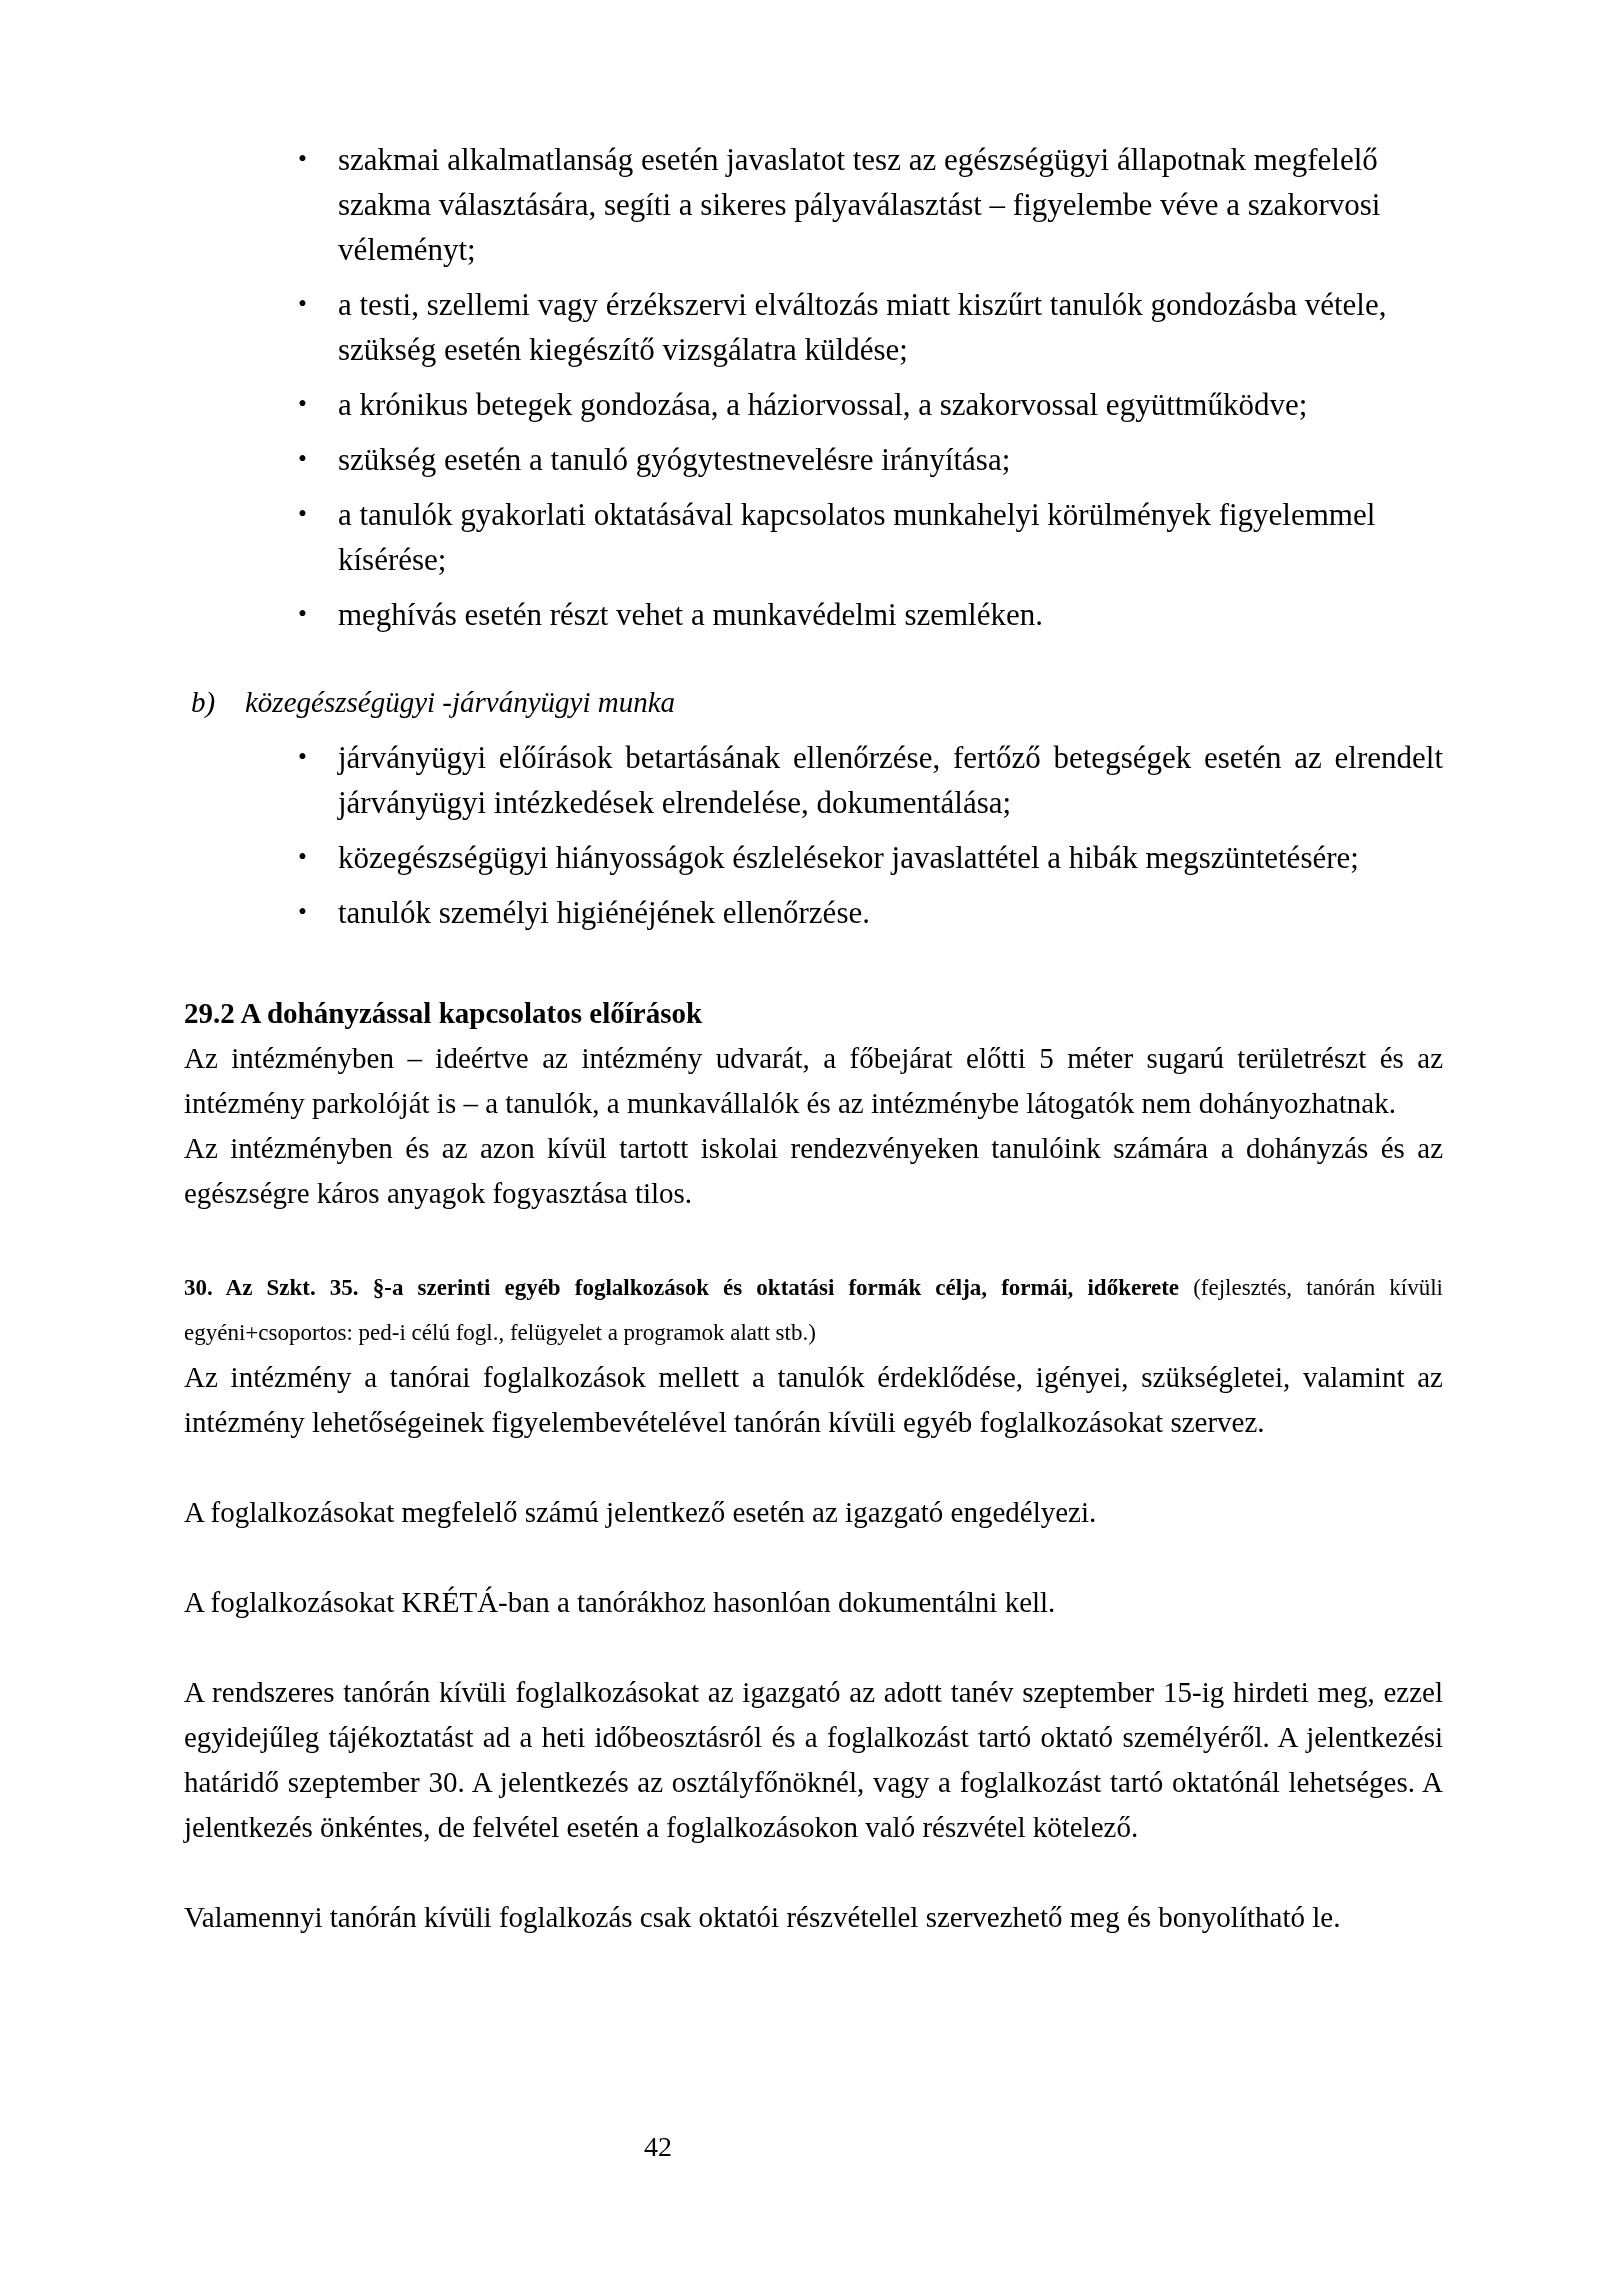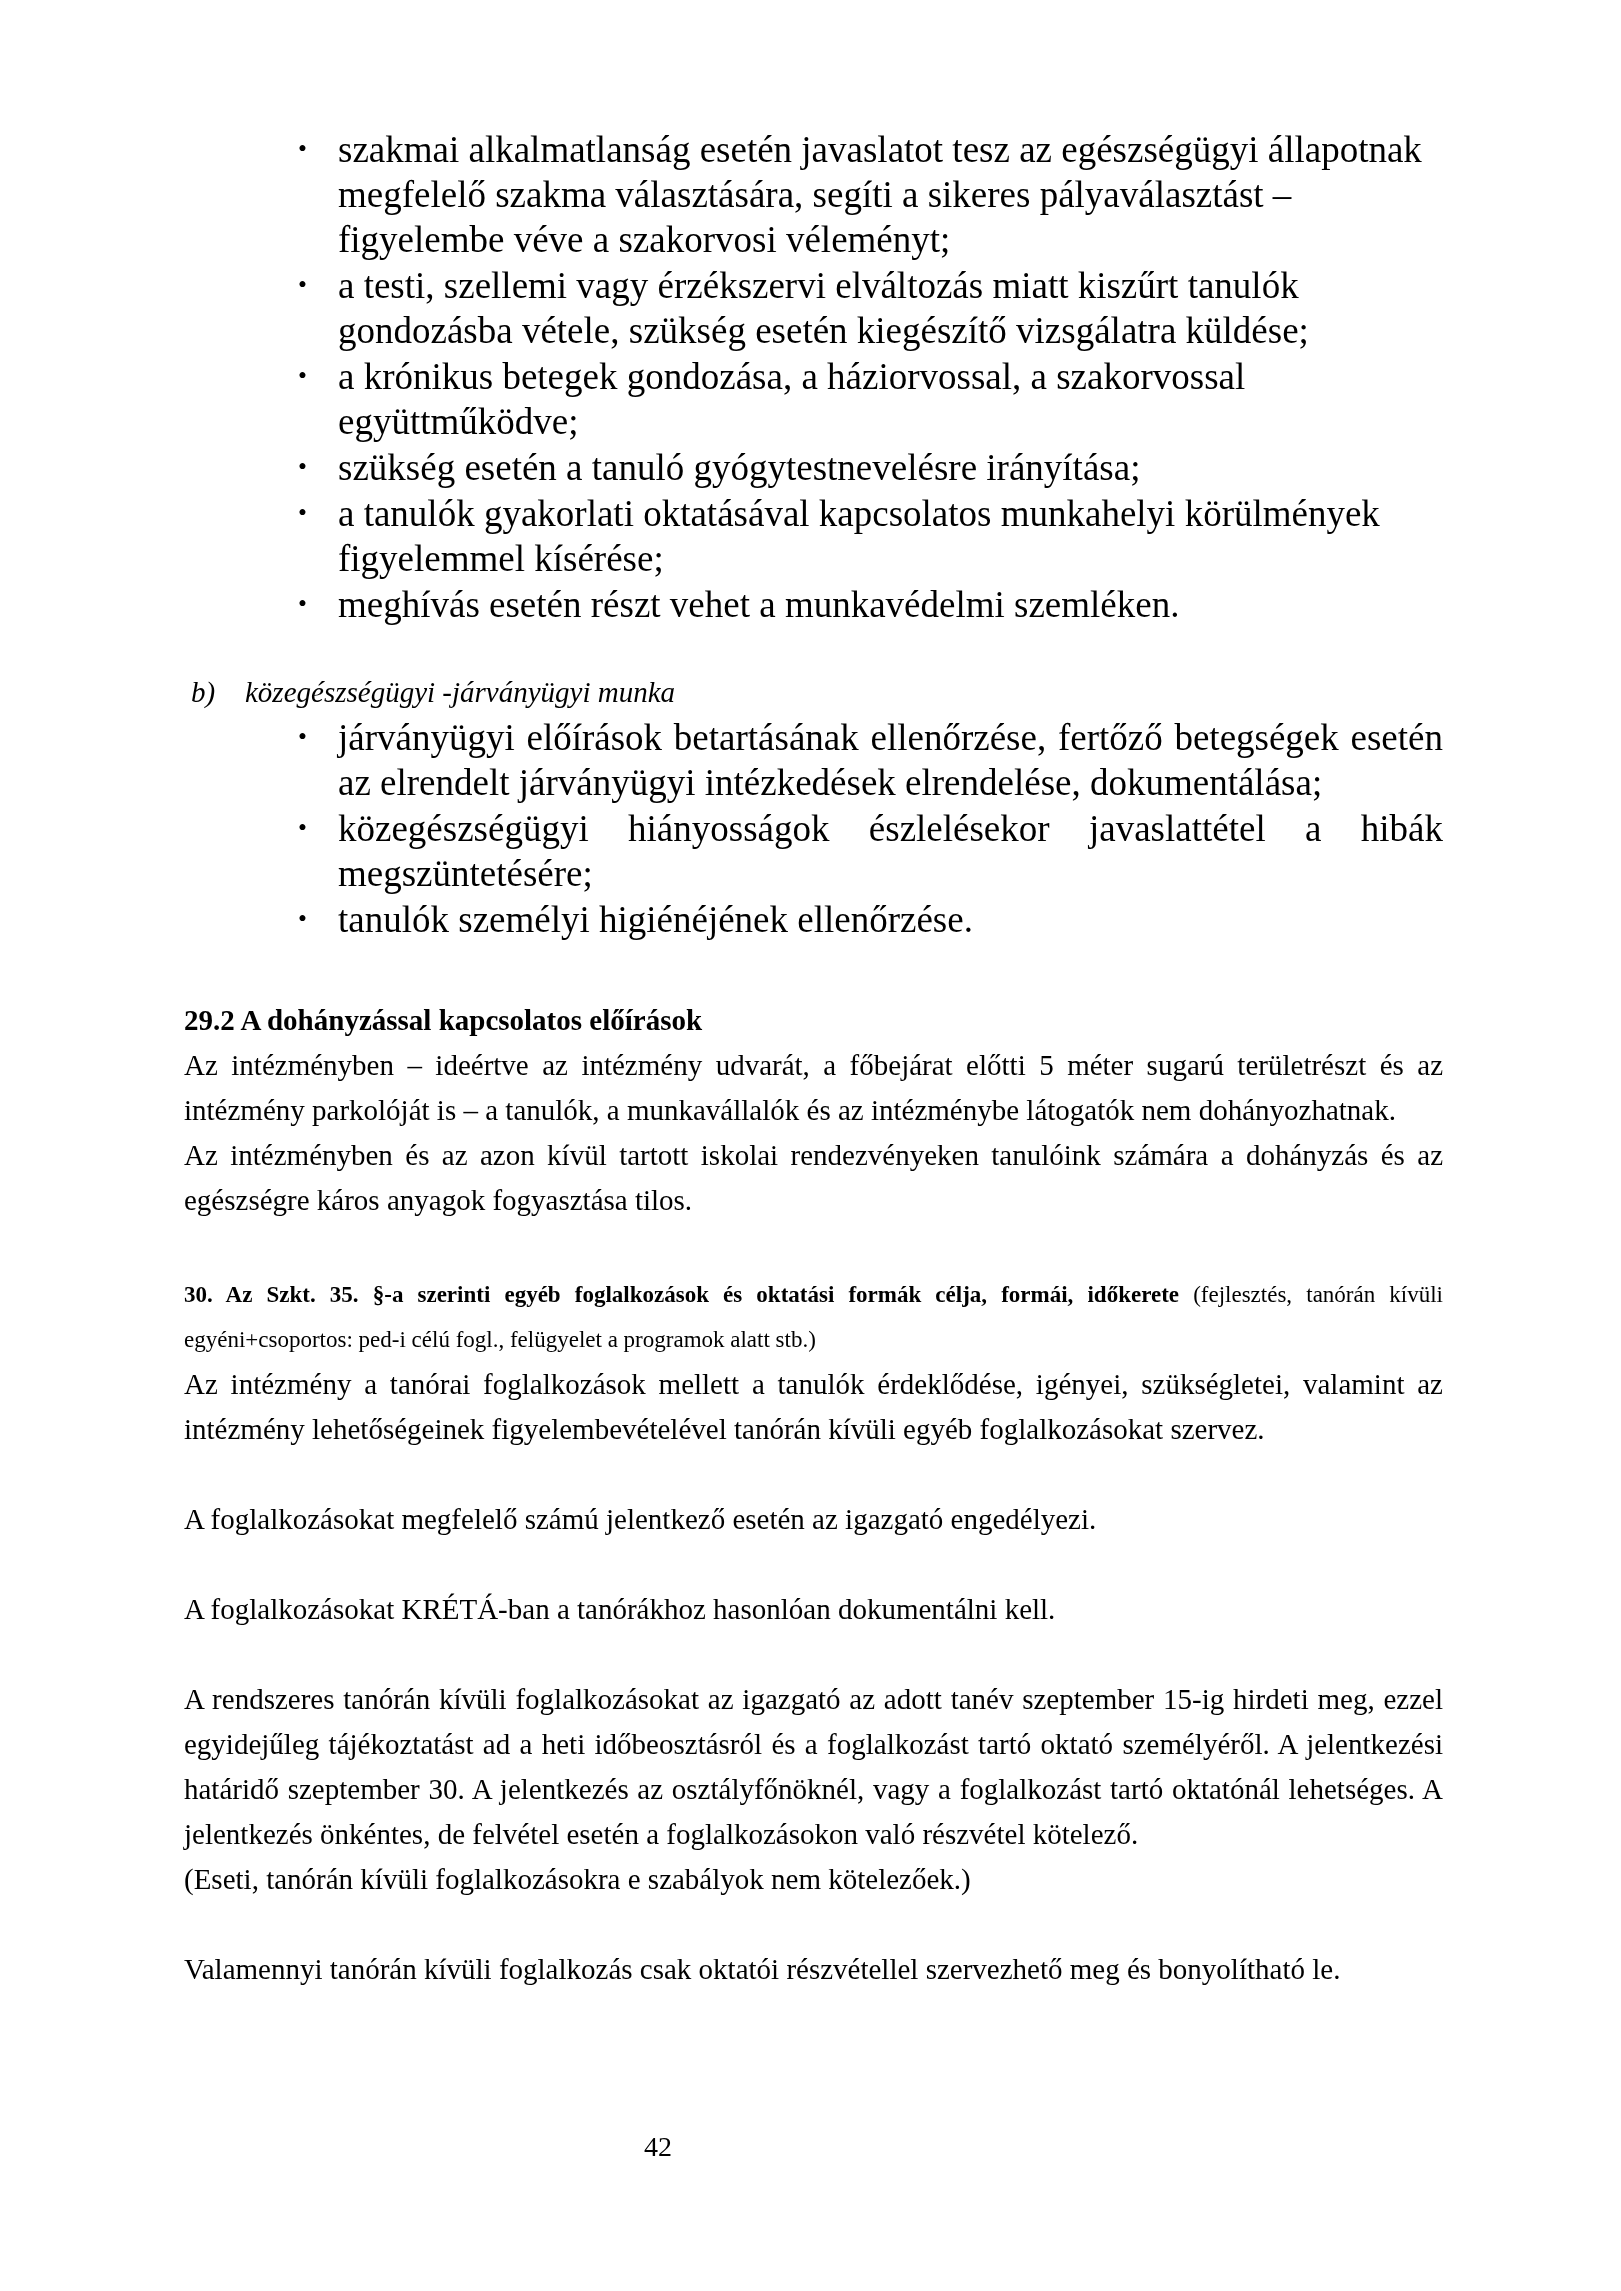--- a/index.html
+++ b/index.html
@@ -27,23 +27,23 @@
   }
   
   ul.bullets {
     list-style: none;
     margin: 0;
     padding: 0;
   }
   ul.bullets > li {
     position: relative;
     padding-left: 154px;
-    font-size: 37px;
+    font-size: 31px;
     line-height: 45px;
-    margin: 0 0 1px 0;
+    margin: 10px 0 1px 0;
     text-align: left;
   }
   ul.bullets > li::before {
     content: "\2022";
     position: absolute;
     left: 114px;
     top: -1px;
     font-size: 25.5px;
     line-height: 45px;
   }
@@ -144,21 +144,20 @@
     <p class="para">Az intézmény a tanórai foglalkozások mellett a tanulók érdeklődése, igényei, szükségletei, valamint az intézmény lehetőségeinek figyelembevételével tanórán kívüli egyéb foglalkozásokat szervez.</p>
 
     <div style="height:45px"></div>
     <p class="para left">A foglalkozásokat megfelelő számú jelentkező esetén az igazgató engedélyezi.</p>
 
     <div style="height:45px"></div>
     <p class="para left">A foglalkozásokat KRÉTÁ-ban a tanórákhoz hasonlóan dokumentálni kell.</p>
 
     <div style="height:45px"></div>
     <p class="para">A rendszeres tanórán kívüli foglalkozásokat az igazgató az adott tanév szeptember 15-ig hirdeti meg, ezzel egyidejűleg tájékoztatást ad a heti időbeosztásról és a foglalkozást tartó oktató személyéről. A jelentkezési határidő szeptember 30. A jelentkezés az osztályfőnöknél, vagy a foglalkozást tartó oktatónál lehetséges. A jelentkezés önkéntes, de felvétel esetén a foglalkozásokon való részvétel kötelező.</p>
-    <p class="para left">(Eseti, tanórán kívüli foglalkozásokra e szabályok nem kötelezőek.)</p>
 
     <div style="height:45px"></div>
     <p class="para">Valamennyi tanórán kívüli foglalkozás csak oktatói részvétellel szervezhető meg és bonyolítható le.</p>
 
   </div>
 
   <div class="page-number">42</div>
 </div>
 
 

